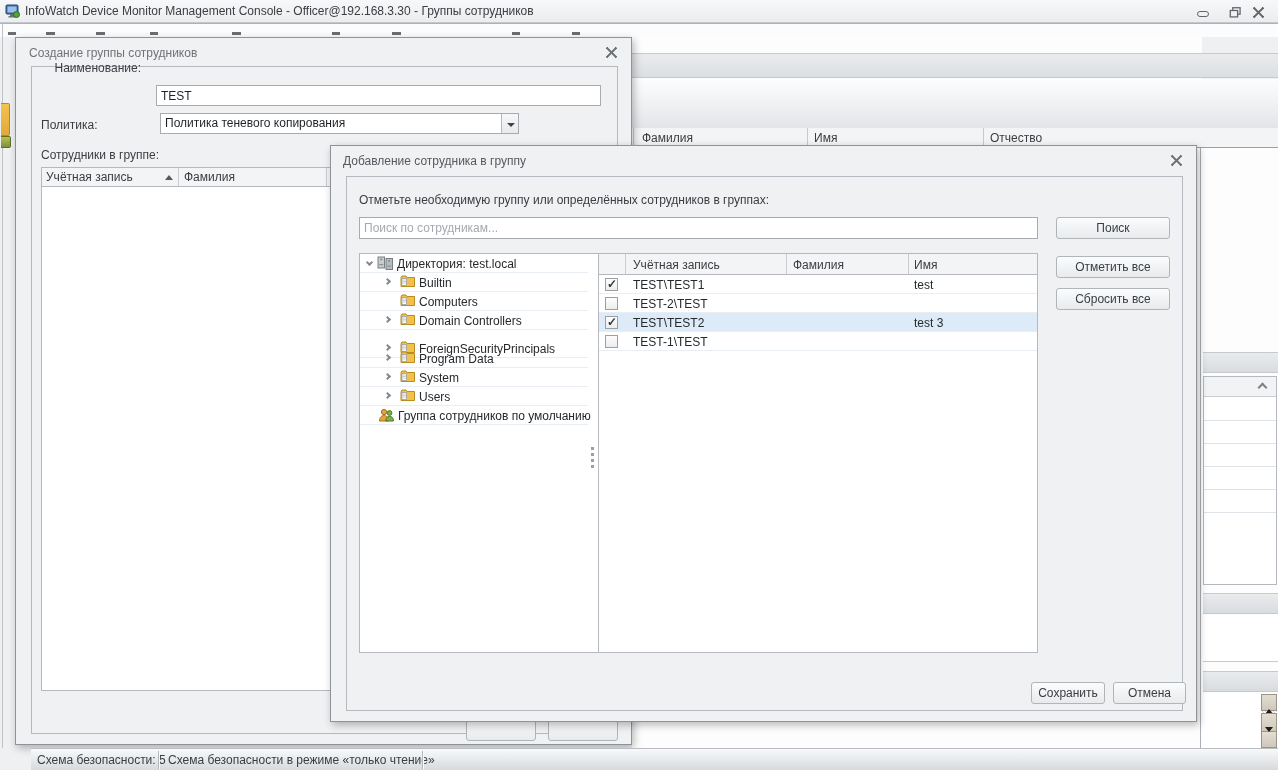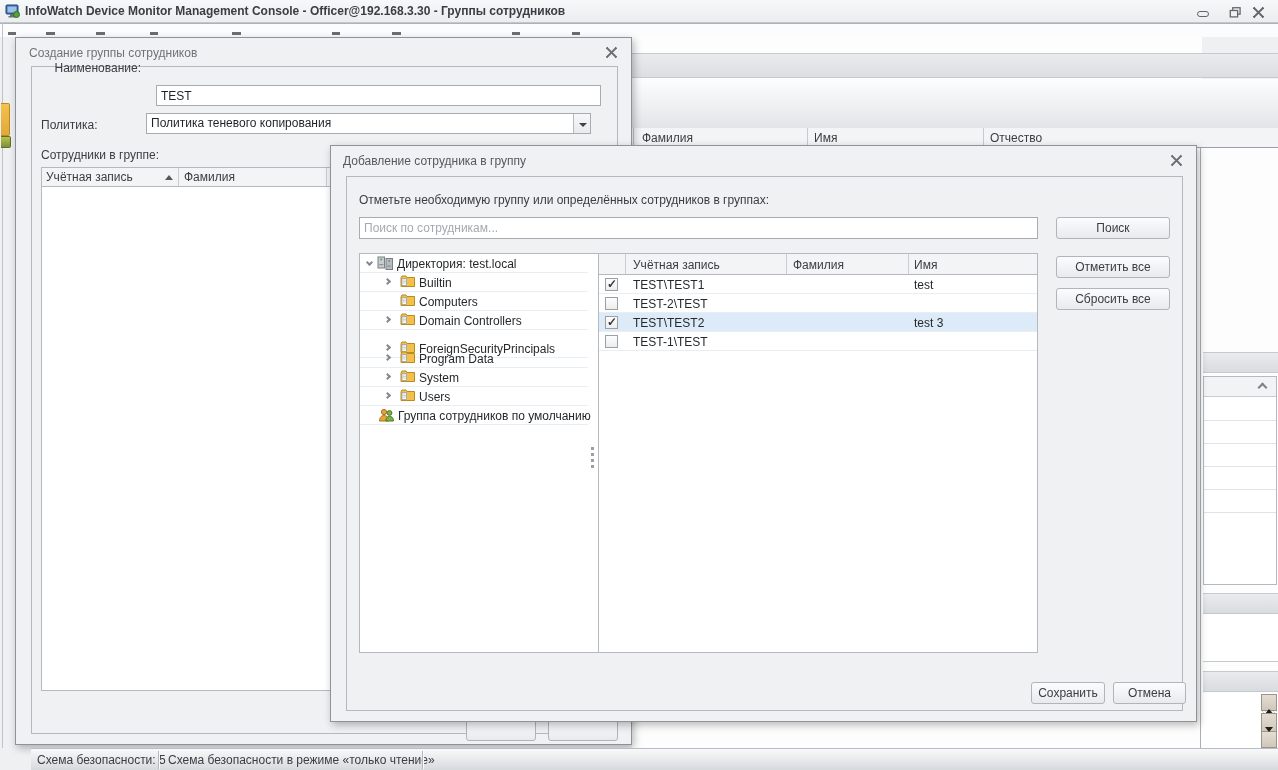--- a/index.html
+++ b/index.html
@@ -1,21 +1,21 @@
 <!DOCTYPE html>
 <html><head>
 <meta charset="utf-8">
 <style>
   * { margin:0; padding:0; box-sizing:border-box; }
   html,body { width:1278px; height:770px; overflow:hidden; }
   body { font-family:"Liberation Sans", sans-serif; font-size:12px; color:#3a3d41; background:#eef0f2; position:relative; }
   .abs { position:absolute; }
 
   
-  .titlebar { left:0; top:0; width:1278px; height:23px; background:linear-gradient(#f7f8f9,#ebedef); border-bottom:1px solid #c3c7cb;font-weight:bold; }
+  .titlebar { left:0; top:0; width:1278px; height:23px; background:linear-gradient(#f7f8f9,#ebedef); border-bottom:1px solid #c3c7cb; }
   .app-icon { left:5px; top:4px; width:15px; height:15px; }
   .title-text { left:25px; top:4px; color:#3a3d41; white-space:nowrap; }
   .winctl { top:7px; width:13px; height:11px; }
   .min-glyph { left:1197px; top:11px; width:12px; height:6px; border:1.5px solid #62666b; border-radius:3px; }
   .rst-glyph { left:1229px; }
   .cls-glyph { left:1252px; top:6px; width:13px; height:13px; }
   .menu-strip { left:0; top:23px; width:1278px; height:14px; background:#fbfcfd; border-top:1px solid #aeb2b6; }
   .menu-dash { top:8px; height:3px; background:#6a6e73; }
 
   .main-bg-central { left:632px; top:37px; width:570px; height:711px; background:#fdfdfe; }
@@ -162,21 +162,21 @@
   <svg class="abs dlg-close" style="right:13px;top:8px" width="13" height="13" viewBox="0 0 13 13">
     <path d="M1.5 1.5 L11.5 11.5 M11.5 1.5 L1.5 11.5" stroke="#6b6f74" stroke-width="1.8"></path>
     <path d="M1 3 L3 1 M10 1 L12 3 M12 10 L10 12 M3 12 L1 10" stroke="#6b6f74" stroke-width="1"></path>
   </svg>
   <div class="abs groupbox" style="left:15px;top:28px;width:587px;height:668px"></div>
 
   <span class="abs" style="left:25px;top:23px;width:100px;text-align:right">Наименование:</span>
   <input class="abs input" style="left: 140px; top: 47px; width: 445px; height: 21px;" readonly="" value="TEST">
 
   <span class="abs" style="left:25px;top:52px;width:100px;top:80px">Политика:</span>
-  <div class="abs input" style="left:130px;top:75px;width:445px;height:21px;line-height:19px">
+  <div class="abs input" style="left:144px;top:75px;width:359px;height:21px;line-height:19px">
     <span>Политика теневого копирования</span>
     <span class="combo-arrowbox">
         <span class="combo-arrow"></span>
       </span>
   </div>
 
   <span class="abs" style="left:25px;top:110px">Сотрудники в группе:</span>
 
   <div class="abs listhdr" style="left:25px;top:129px;width:577px;height:20px">
     <span class="abs" style="left:4px;top:2px">Учётная запись</span>

